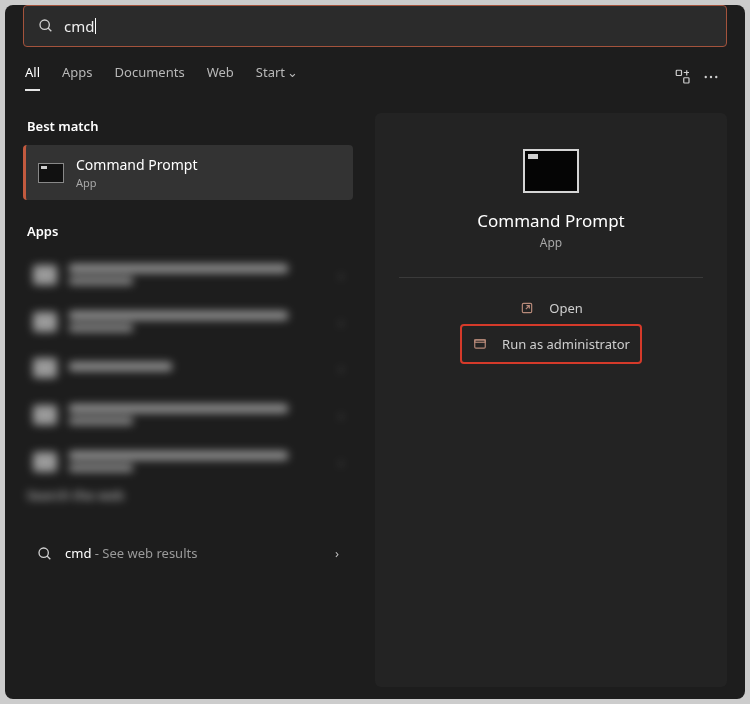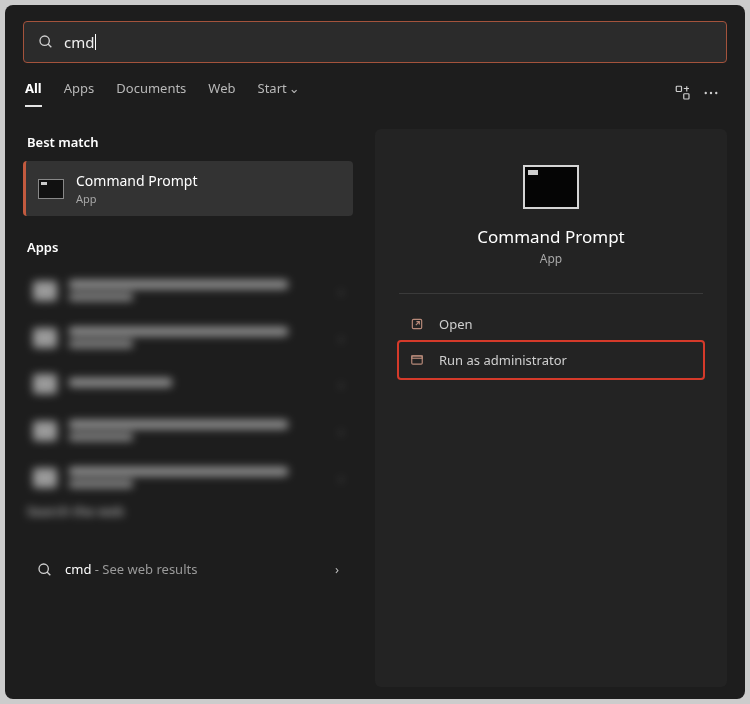--- a/index.html
+++ b/index.html
@@ -11,21 +11,21 @@
     font-size: 13px;
     color: #e8e8e8;
     position: relative;
     overflow: hidden;
   }
   .window {
     position: absolute;
     left: 5px; top: 5px; right: 5px; bottom: 5px;
     background: #1d1d1d;
     border-radius: 8px;
-    padding: 16px 18px 12px 18px;
+    padding: 0 18px 12px 18px;
     display: flex;
     flex-direction: column;
     overflow: hidden;
   }
   
   .searchbox {
     display: flex;
     align-items: center;
     height: 42px;
     background: #2b2b2b;
@@ -60,21 +60,21 @@
   }
   .tabs { display:flex; gap:22px; }
   .tab {
     font-size: 13px;
     color: #b8b8b8;
     padding-bottom: 8px;
     cursor: pointer;
   }
   .tab.active {
     color: #fff;
-    font-weight: 700;
+    font-weight: 400;
     border-bottom: 2px solid #e5e5e5;
   }
   .tab .chev { margin-left:2px; }
   .tabsrow .spacer { flex:1; }
   .tabsrow .iconbtn {
     width: 28px; height: 28px;
     display:flex; align-items:center; justify-content:center;
     color:#cfcfcf;
     cursor:pointer;
   }
@@ -175,21 +175,21 @@
     content:"";
     position:absolute; left:3px; top:3px; width:10px; height:5px;
     background:#d0d0d0;
   }
   .right .title { margin-top:16px; font-size:17px; color:#fff; }
   .right .sub   { margin-top:2px; font-size:12px; color:#a8a8a8; }
   .divider { width:100%; height:1px; background:#3a3a3a; margin:26px 0 12px 0; }
 
   .actions {
     align-self:stretch;
-    display:flex; flex-direction:column;
+    display:flex; flex-direction:column;align-items:center;
   }
   .action {
     display:flex; align-items:center;
     gap:14px;
     padding: 9px 10px;
     font-size:13px;
     color:#cfcfcf;
     border-radius:2px;
     cursor:pointer;
   }

